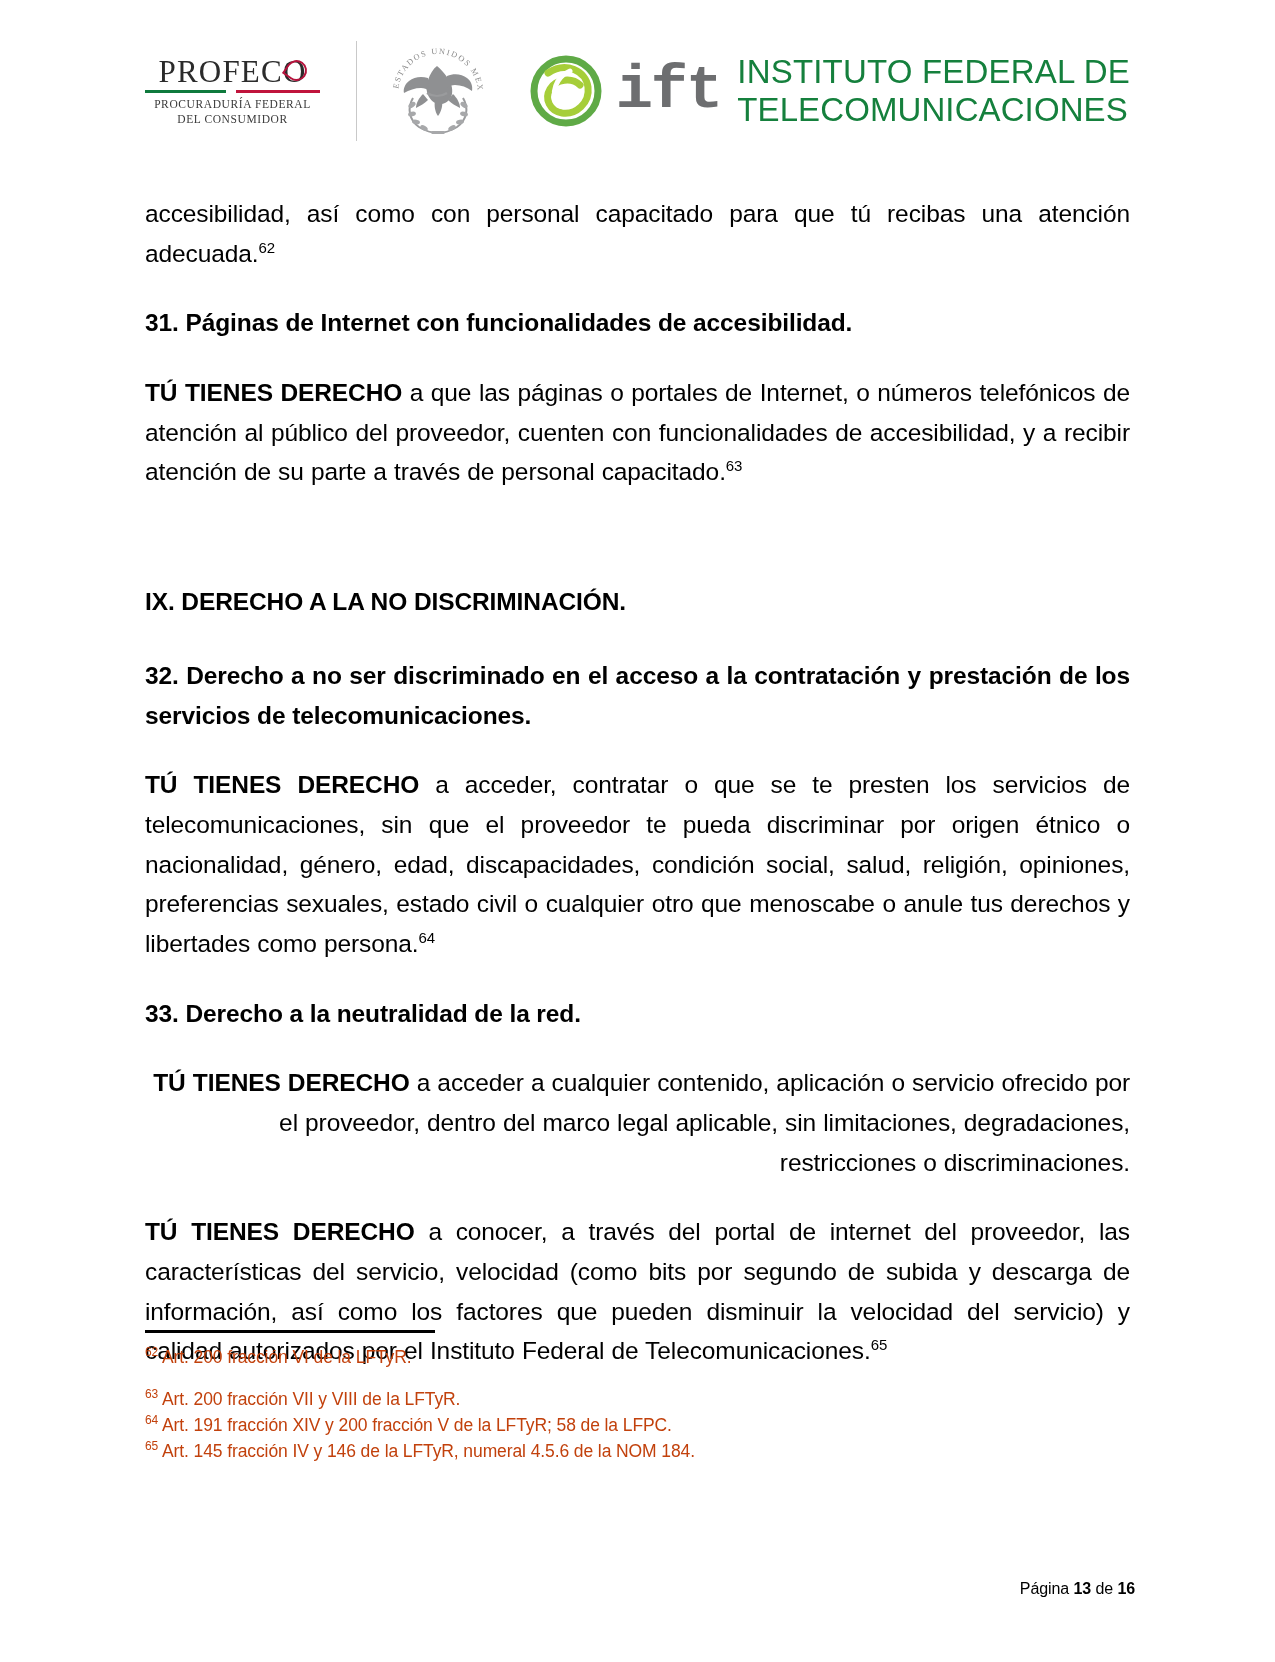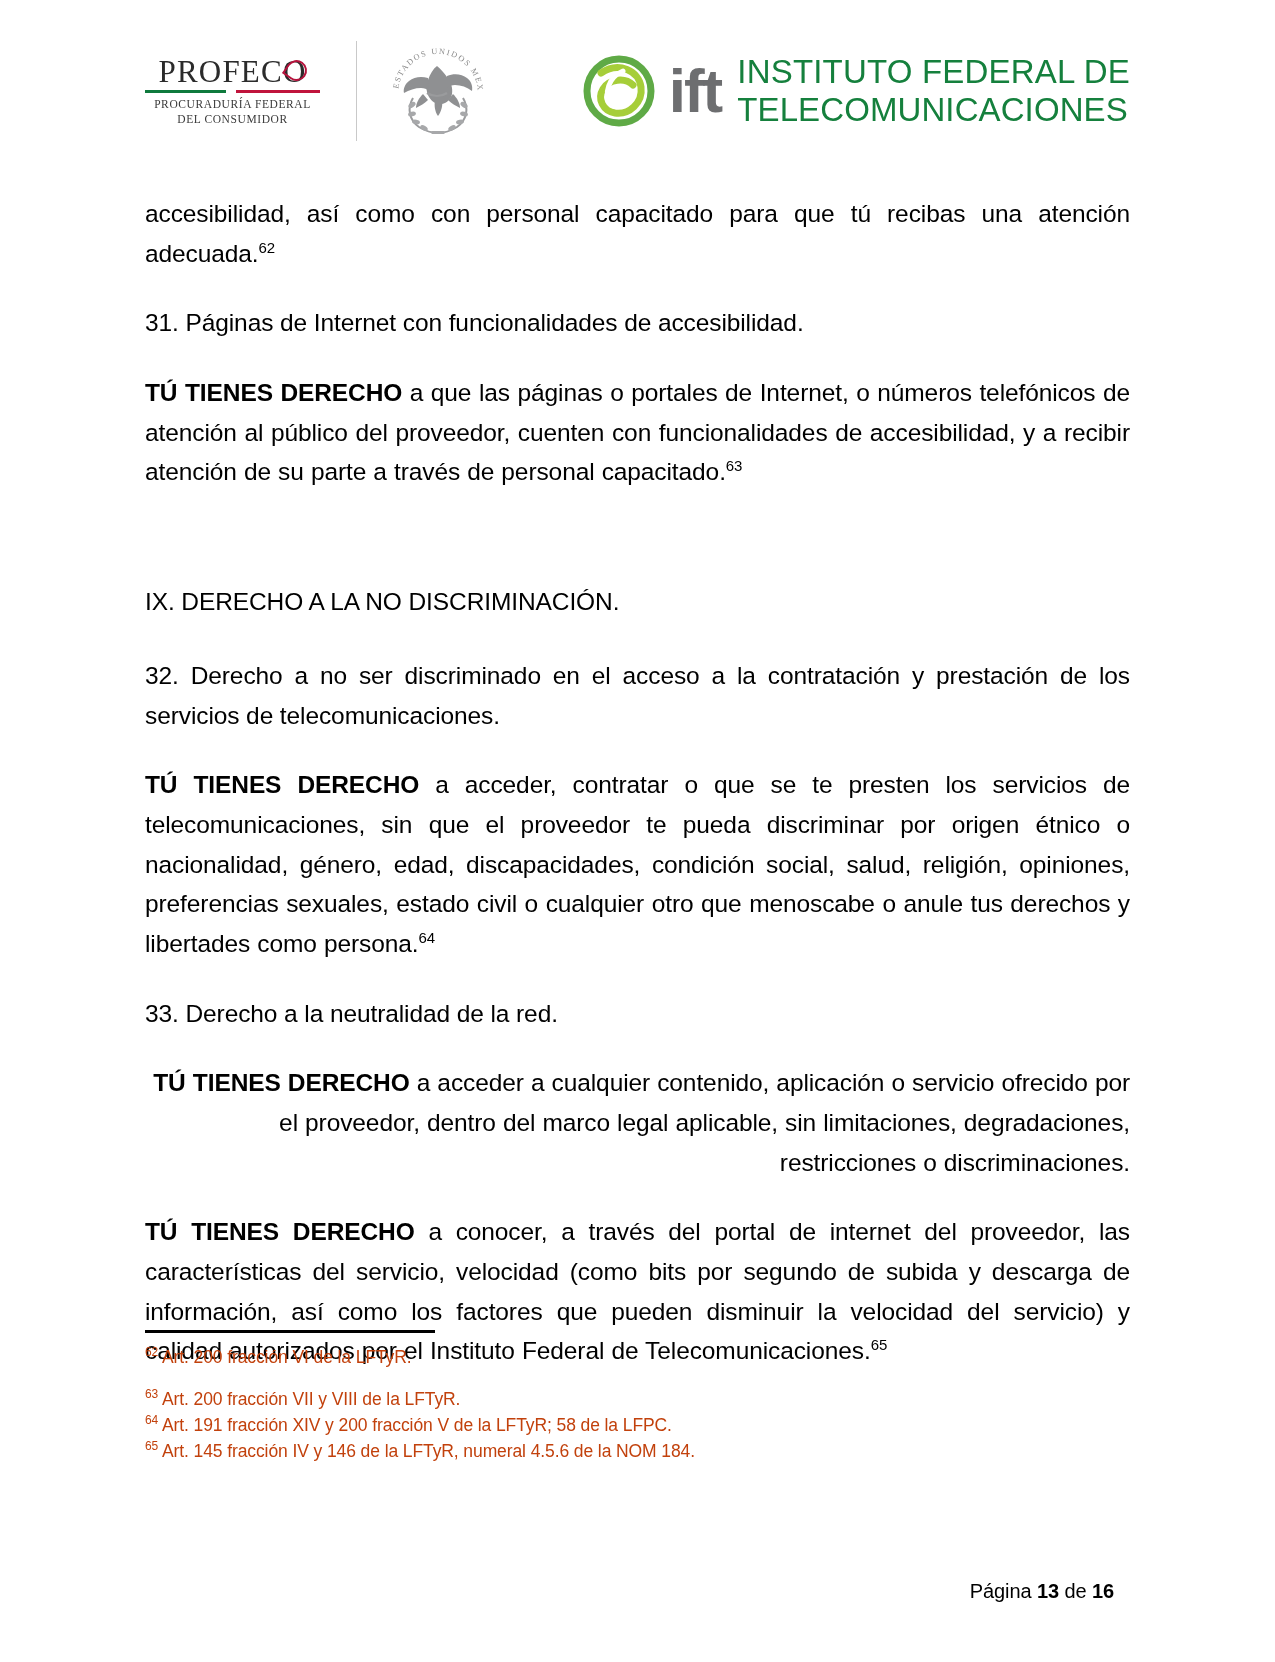--- a/index.html
+++ b/index.html
@@ -93,21 +93,21 @@
   }
   .eagle-seal svg { display: block; }
 
   .logo-right {
     margin-left: auto;
     display: flex;
     align-items: center;
   }
   .ift-mark { width: 84px; height: 84px; margin-right: 8px; }
   .ift-word {
-    font-family: Liberation Sans, sans-serif;
+    font-family: Liberation Mono, monospace;
     font-weight: bold;
     font-size: 62px;
     color: #6d6e70;
     line-height: 0.86;
     letter-spacing: -2px;
     margin-right: 16px;
   }
   .ift-name {
     font-size: 33px;
     color: #15803d;
@@ -124,21 +124,21 @@
     line-height: 1.62;
     text-align: justify;
     margin: 0 0 30px 0;
     letter-spacing: -0.1px;
     word-spacing: 0.4px;
   }
   p.nojustify { text-align: right; }
 
   .heading {
     font-size: 24.5px;
-    font-weight: normal;
+    font-weight: bold;
     line-height: 1.62;
     margin: 0 0 30px 0;
     text-align: justify;
     letter-spacing: -0.1px;
   }
   .heading.section-roman { margin-top: 34px; margin-bottom: 34px; }
 
   .lead { font-weight: bold; }
 
   sup.fn {
@@ -171,23 +171,23 @@
   }
   .fn-line.gap { margin-top: 16px; }
   .fn-line sup {
     font-size: 12px;
     vertical-align: super;
     line-height: 0;
   }
 
   .page-number {
     position: absolute;
-    right: 161px;
+    right: 140px;
     top: 1580px;
-    font-size: 20px;
+    font-size: 16px;
     letter-spacing: -0.1px;
   }
   .page-number b { font-weight: bold; }
 </style>
 </head>
 <body>
 
 <div class="page">
 
   <div class="doc-header">

